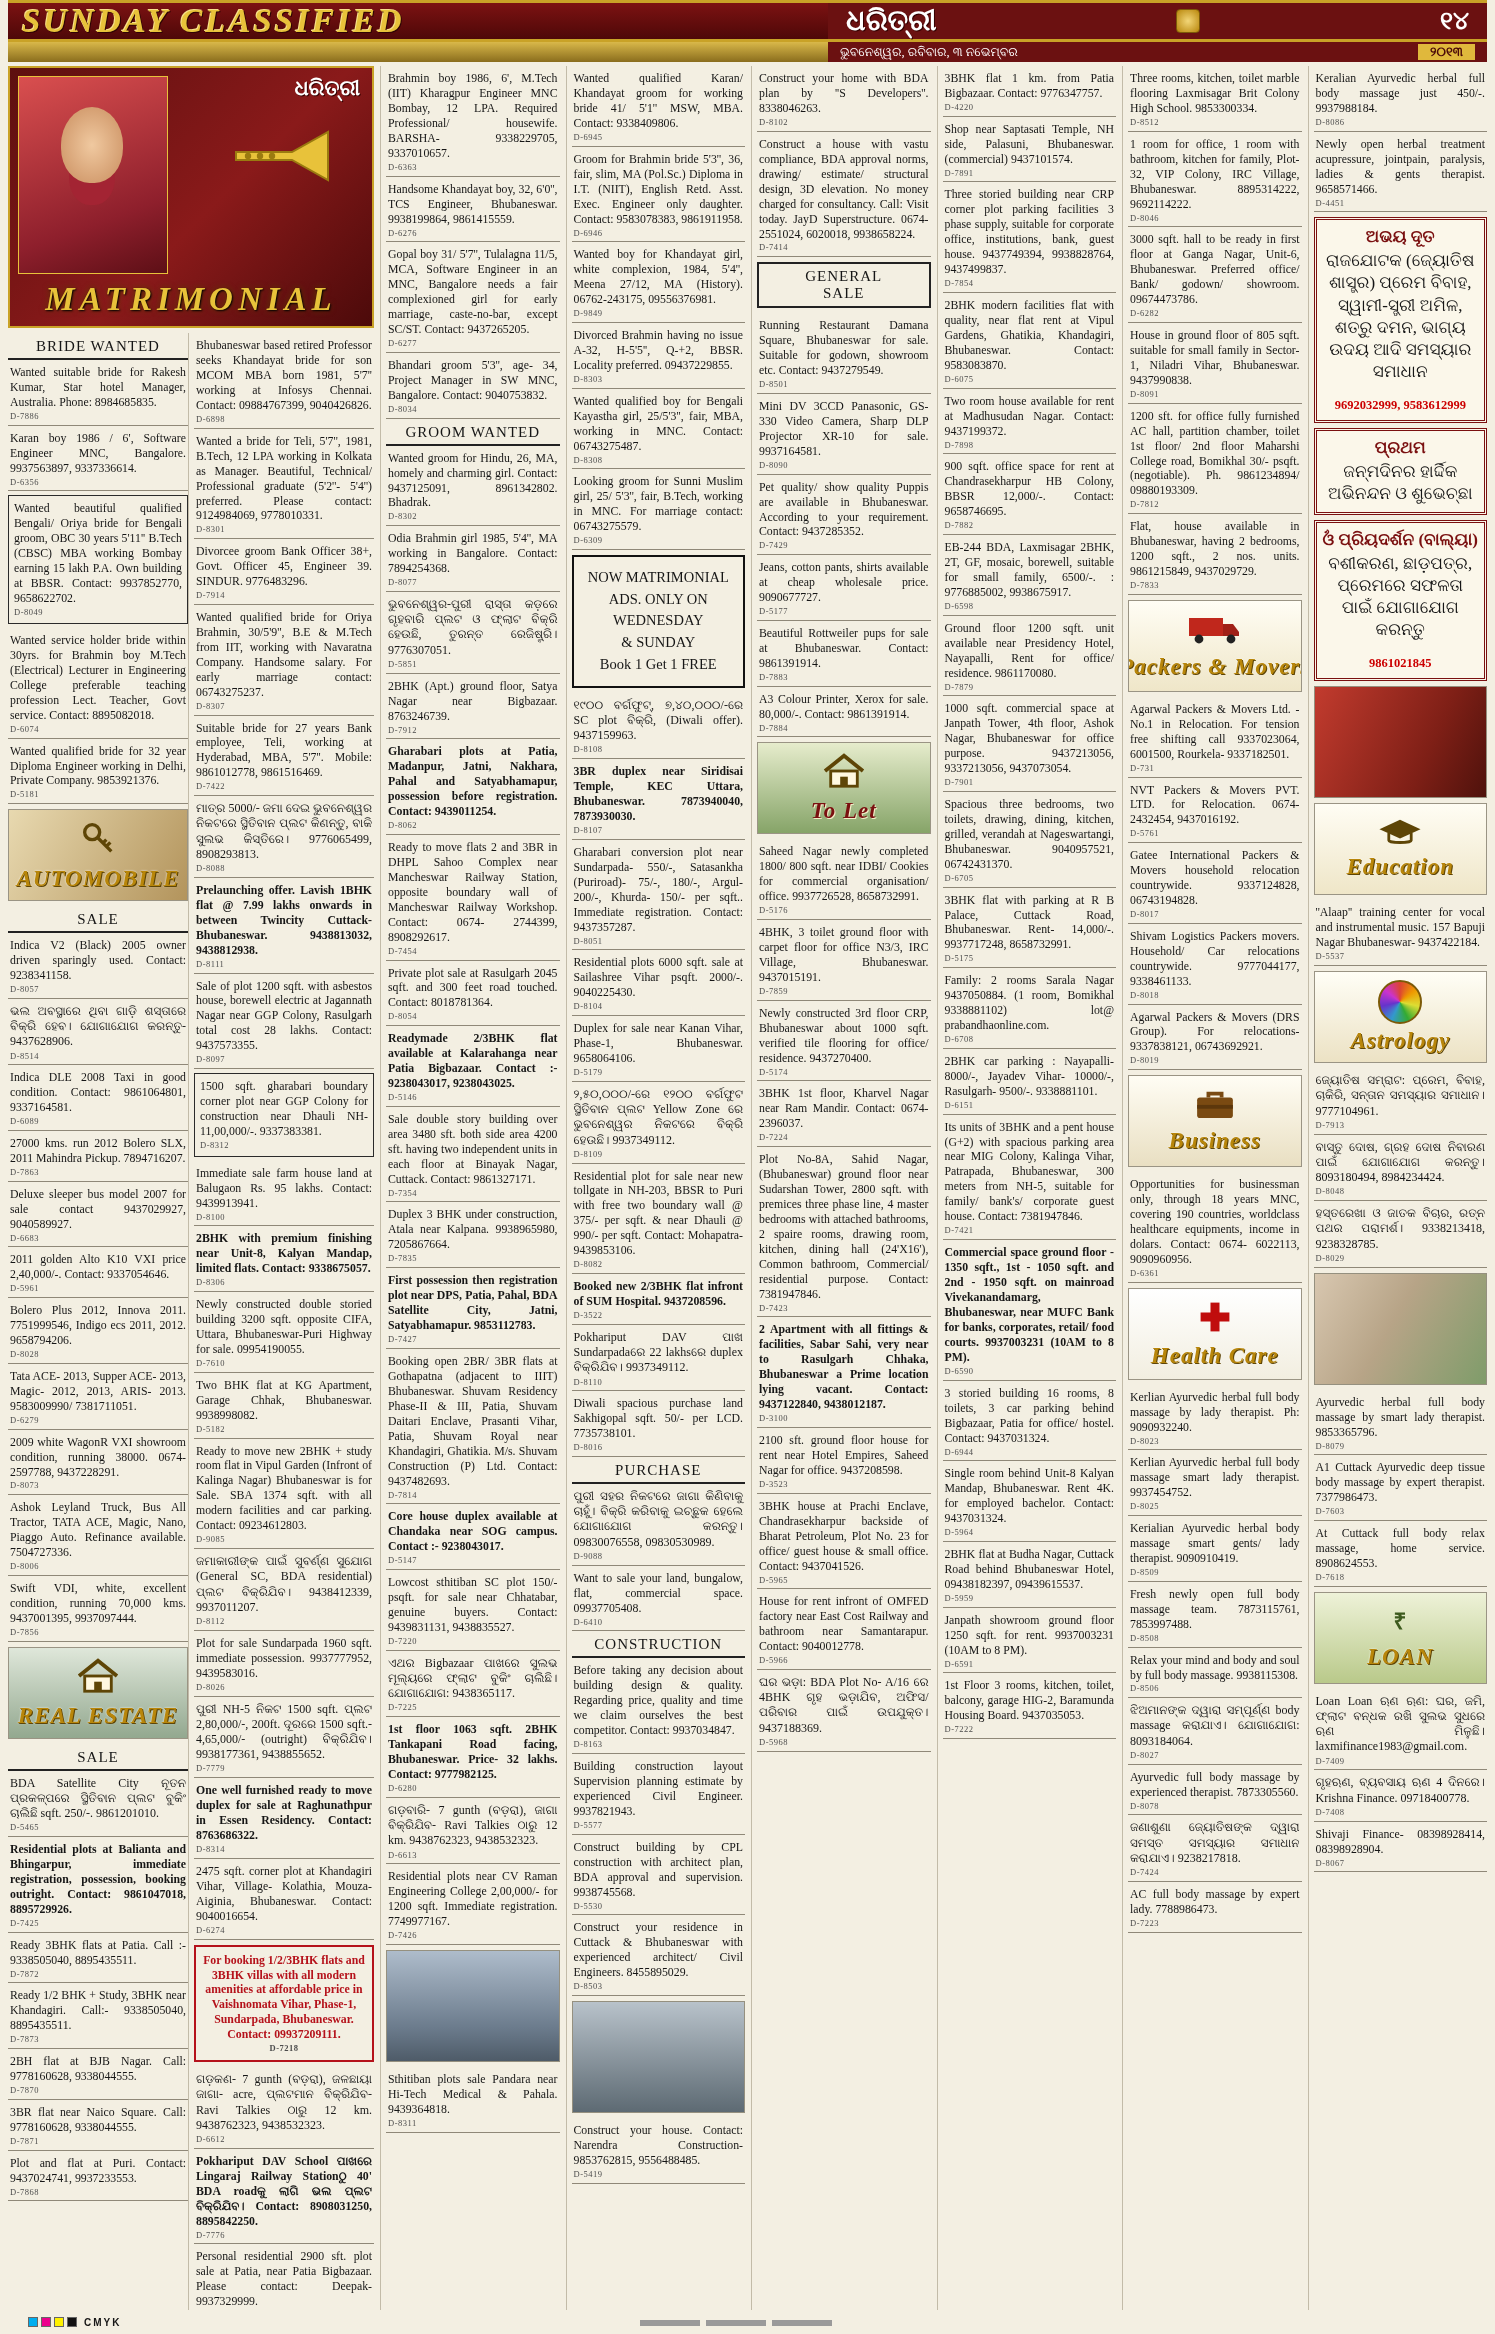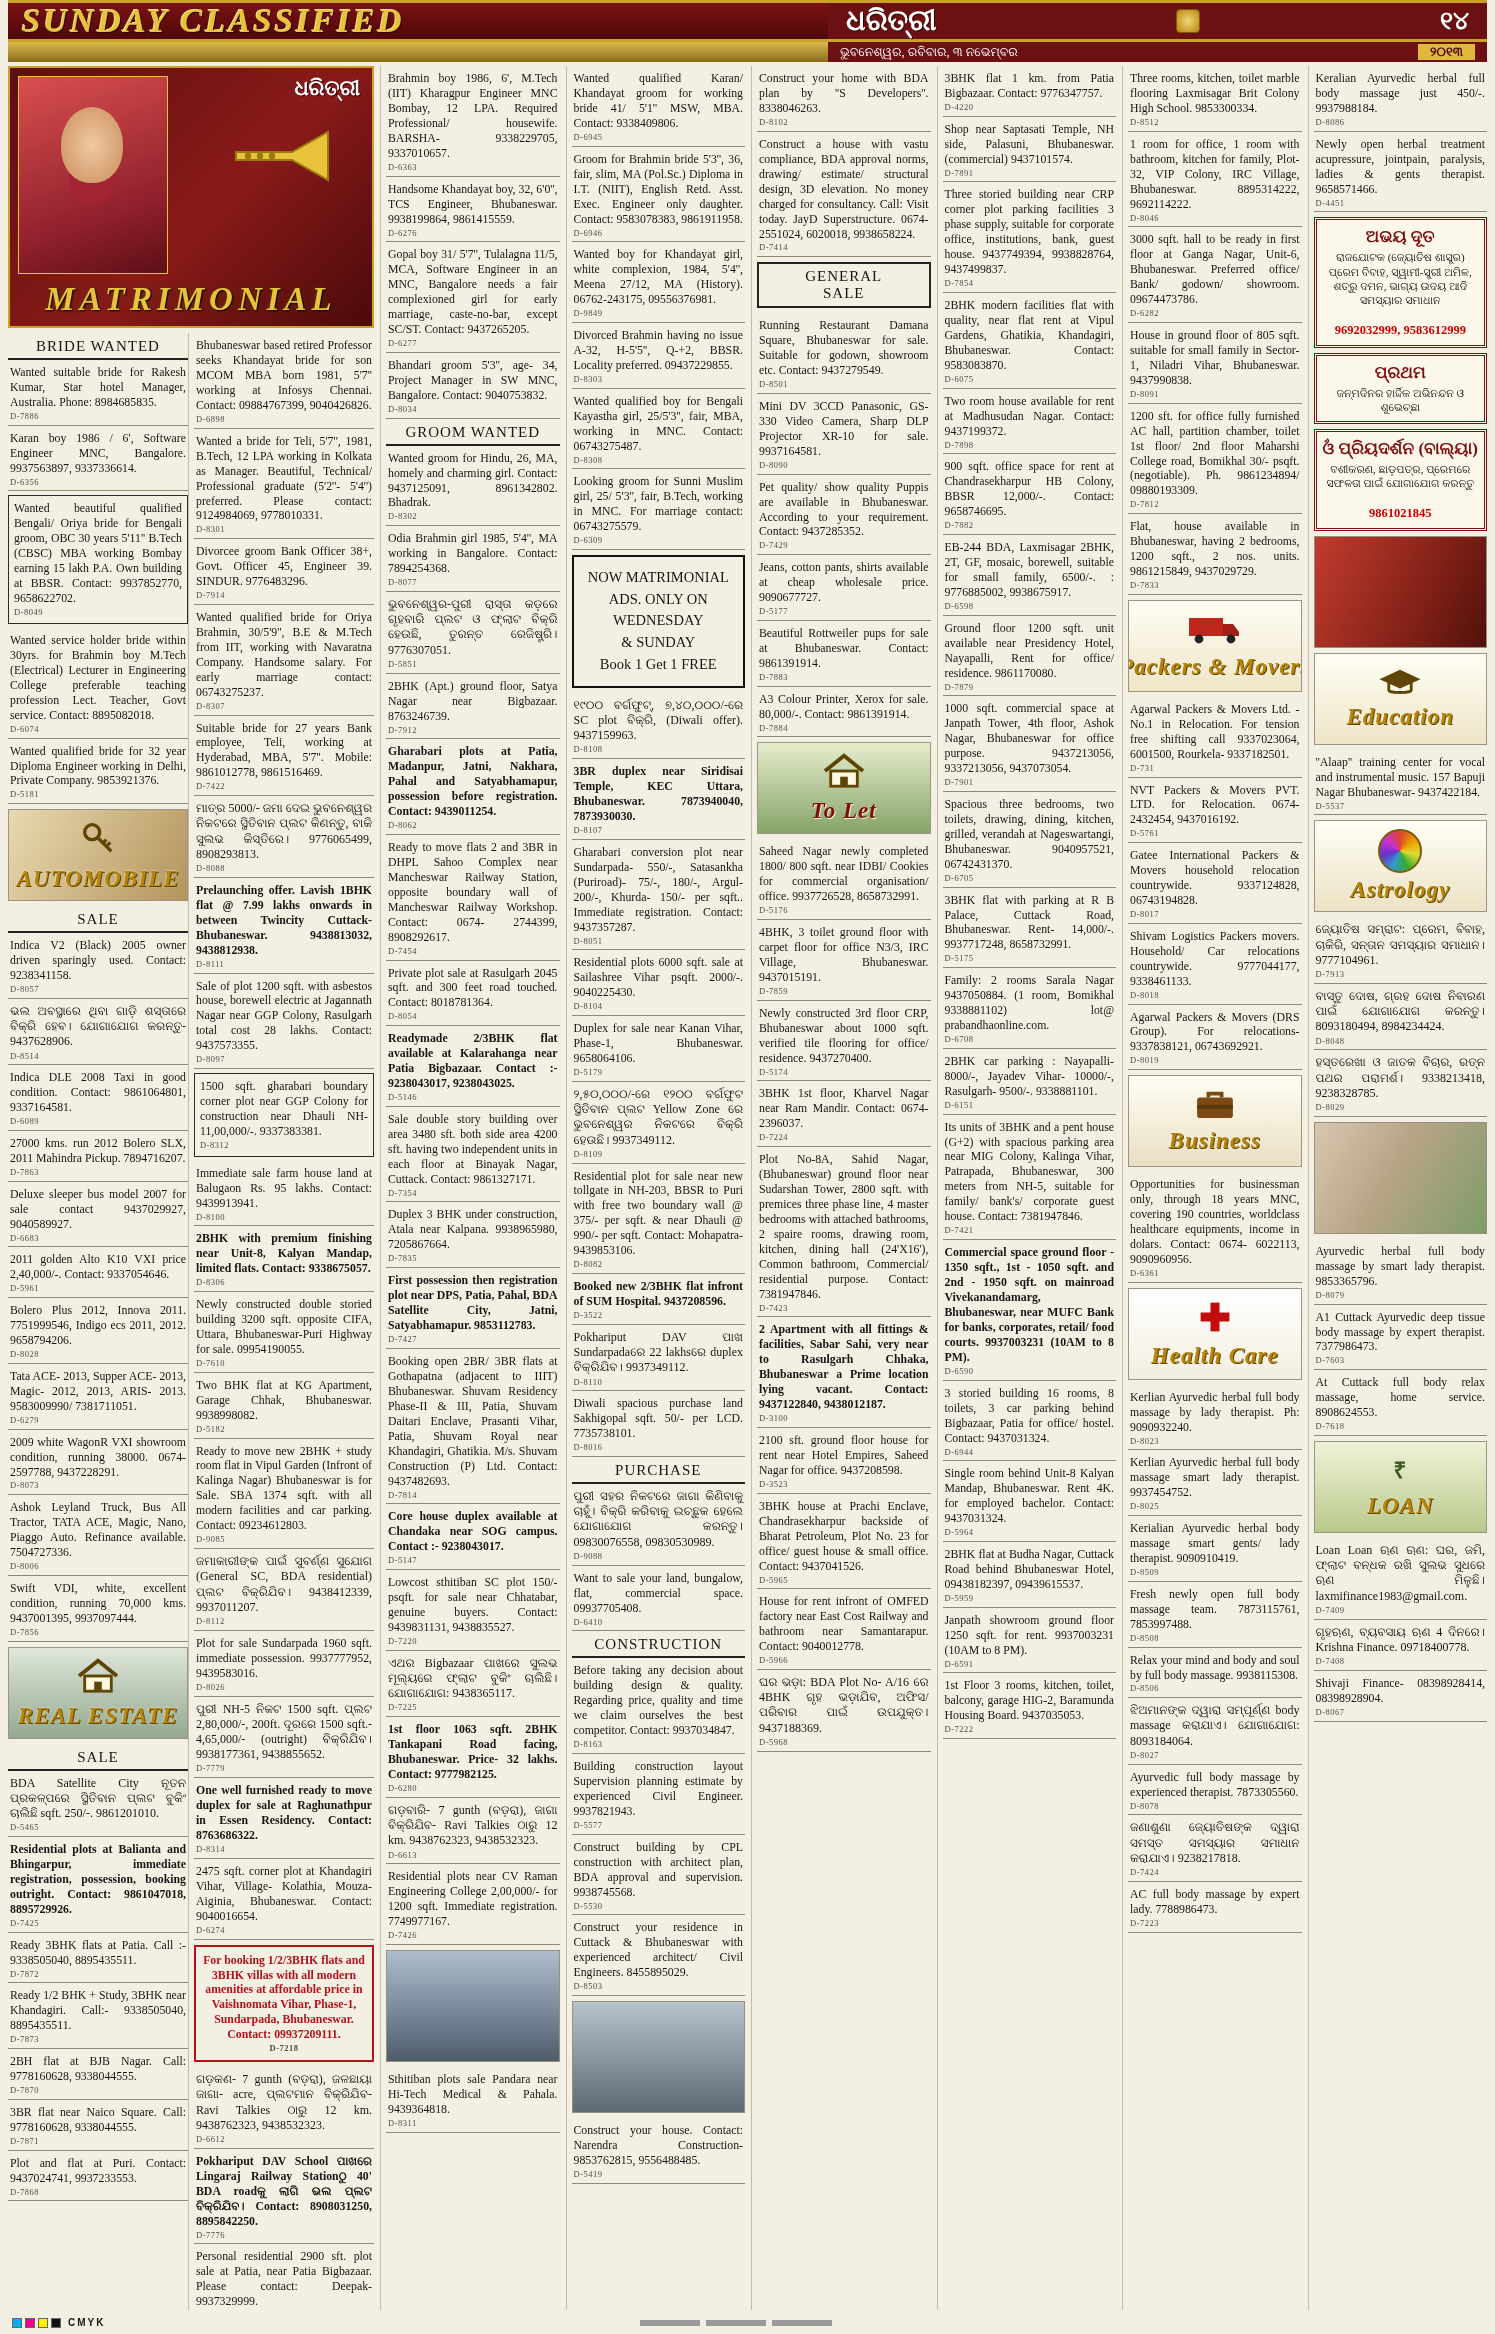--- a/index.html
+++ b/index.html
@@ -65,25 +65,25 @@
   .zodiac{width:44px;height:44px;border-radius:50%;background:conic-gradient(#d43,#e90,#dd3,#3a3,#39c,#63c,#c3c,#d43);border:2px solid #7c5a08}
   .photo{height:112px;margin:5px 0;border:1px solid #95907f}
   .ph-construction{background:linear-gradient(#b8c2ca,#5d6a73)}
   .ph-buildings{background:linear-gradient(#aebccb,#6b7b8c 70%,#4e5b68)}
   .ph-truck{background:linear-gradient(115deg,#c23b2e,#7e1f16 65%,#4f120c)}
   .ph-money{background:linear-gradient(120deg,#d8c7b0,#b7a487 45%,#7f9c6a)}
 
   
   .display{border:3px double #7a1010;padding:7px 5px;text-align:center;margin:5px 0;background:#fbf7ea}
   .display .d-title{font-weight:bold;font-size:17px;color:#7a1010}
-  .display .d-text{font-size:11px;margin-top:3px;line-height:1.3}
+  .display .d-text{font-size:17px;margin-top:3px;line-height:1.3}
   .display .d-phone{color:#c00;font-weight:bold;font-size:12.5px;margin-top:15px}
 
   
-  .print-marks{position:absolute;bottom:6px;left:12px;display:flex;gap:3px;align-items:flex-end}
+  .print-marks{position:absolute;bottom:6px;left:28px;display:flex;gap:3px;align-items:flex-start}
   .pm{width:10px;height:10px;border:1px solid #666}
   .pm.c{background:#00aeef}.pm.m{background:#ec008c}.pm.y{background:#fff200}.pm.k{background:#111}
   .pm-label{font-size:10px;font-weight:bold;letter-spacing:2px;margin-left:4px;font-family:"Liberation Sans",sans-serif}
   .reg-bars{position:absolute;bottom:8px;left:640px;display:flex;gap:6px}
   .reg-bars span{display:block;width:60px;height:6px;background:#9a9a9a}
 </style>
 </head>
 <body>
 
 <div class="page">

